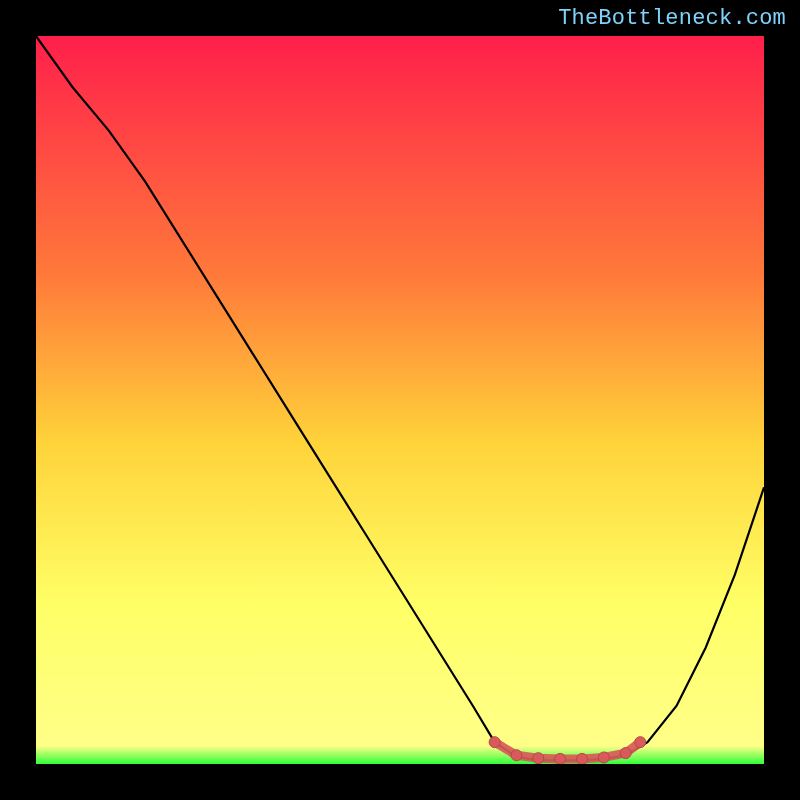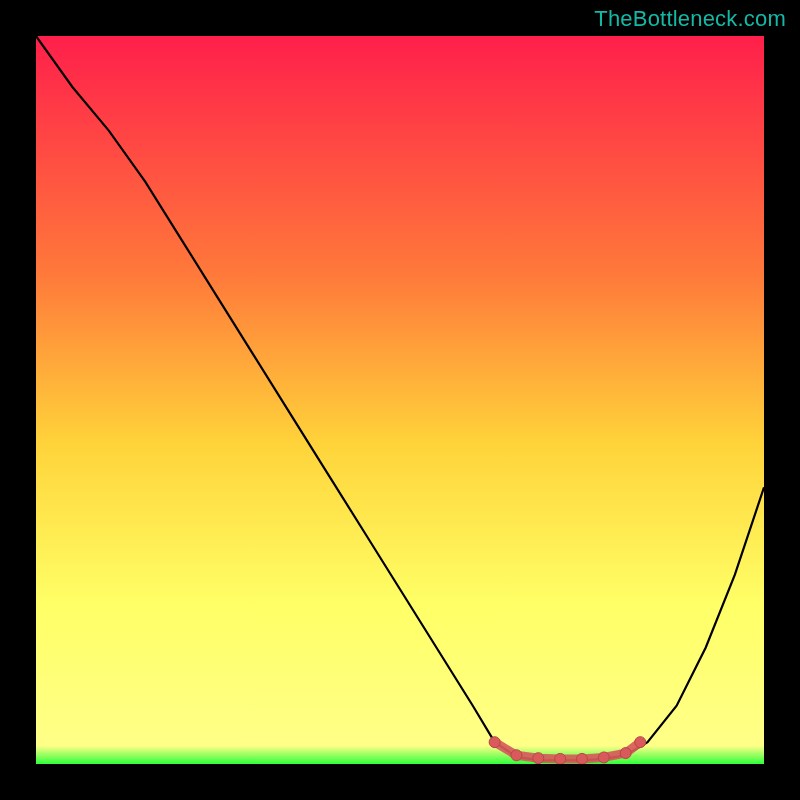--- a/index.html
+++ b/index.html
@@ -7,22 +7,22 @@
   .outer {
     width: 800px;
     height: 800px;
     background: #000;
     position: relative;
   }
   .attribution {
     position: absolute;
     top: 6px;
     right: 14px;
-    color: #14b8a6;
-    font-family: Liberation Sans, sans-serif;
+    color: #7dd3fc;
+    font-family: Liberation Mono, monospace;
     font-size: 22px;
     font-weight: 400;
     letter-spacing: 0.2px;
   }
   .plot {
     position: absolute;
     left: 36px;
     top: 36px;
     width: 728px;
     height: 728px;

